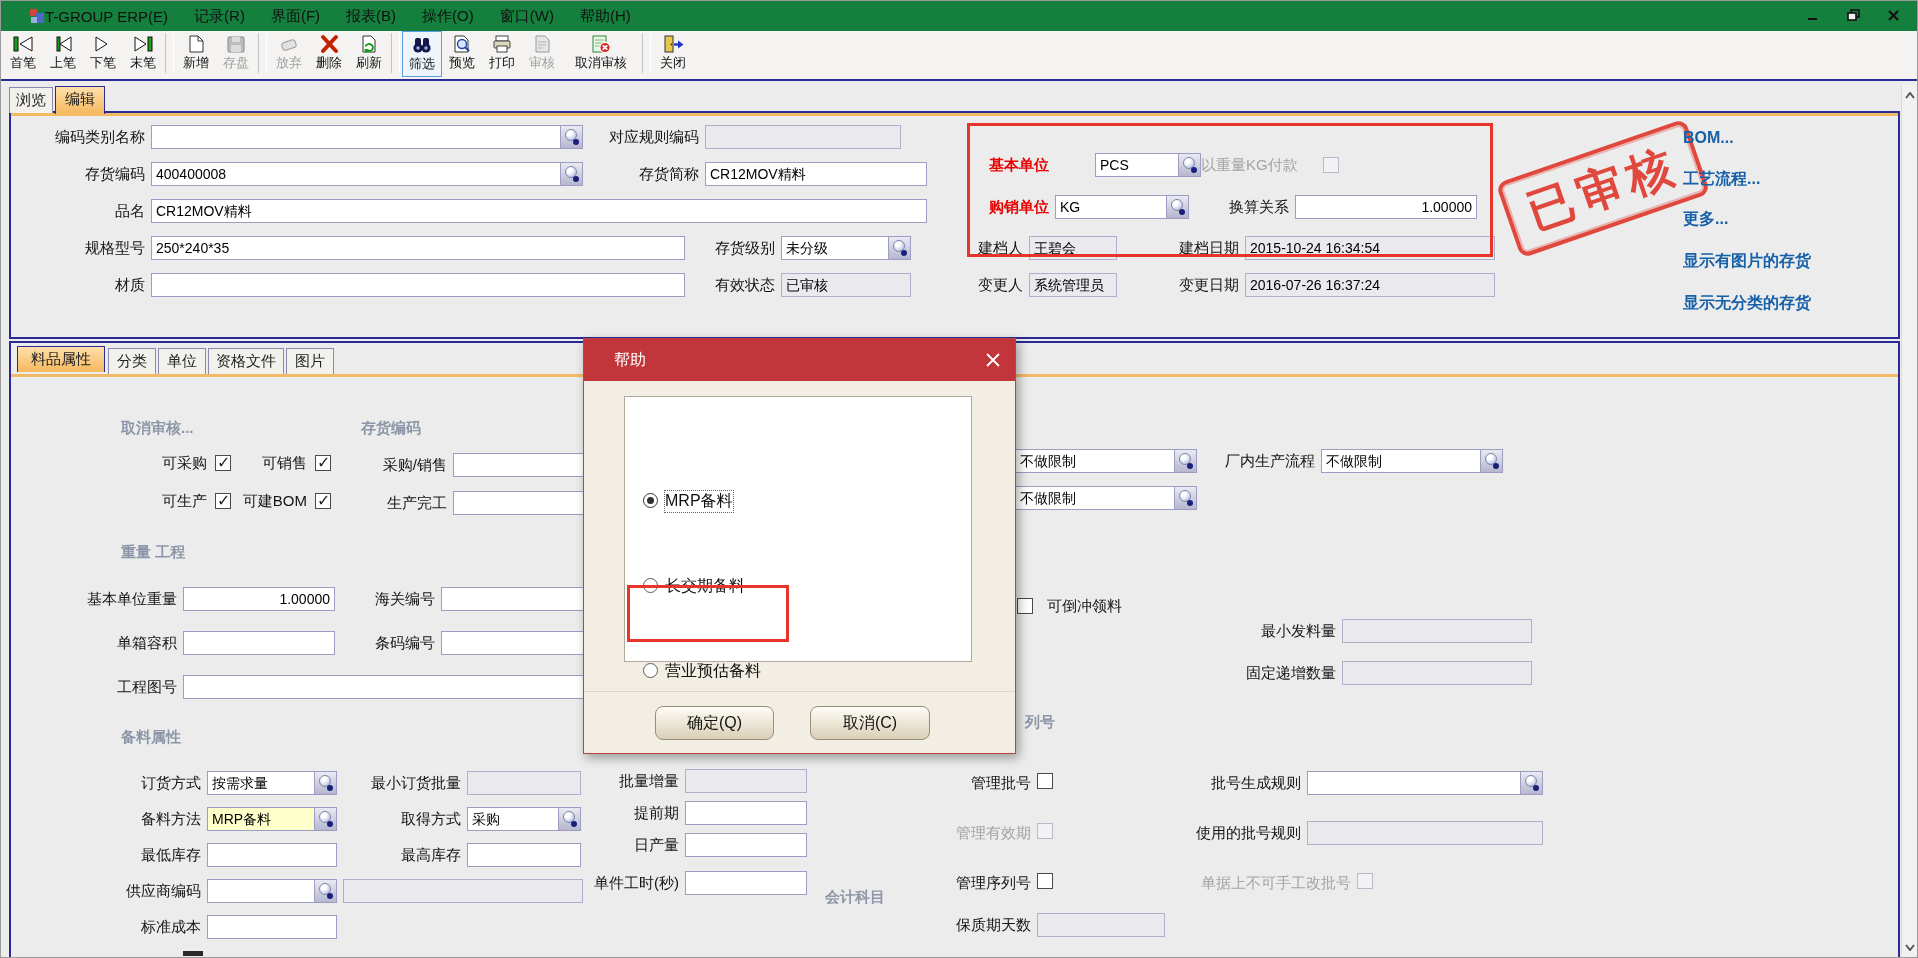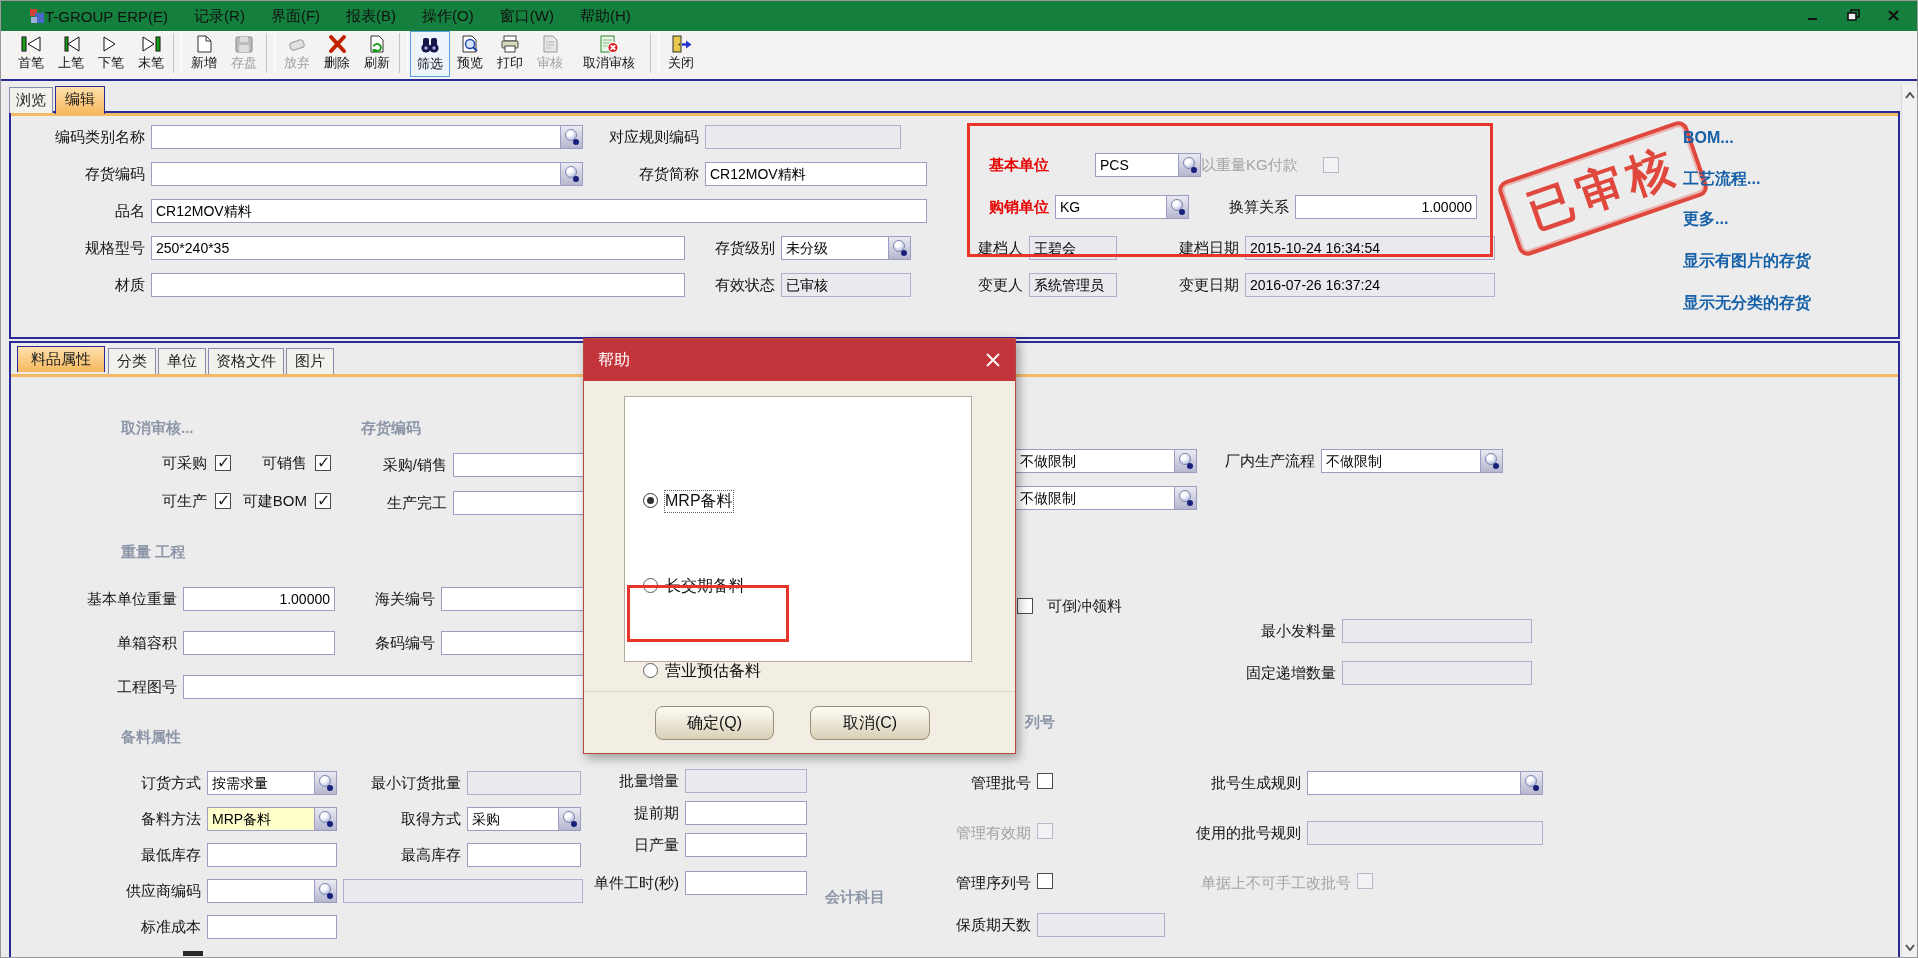--- a/index.html
+++ b/index.html
@@ -18,21 +18,21 @@
 
   
   .menubar{position:absolute;left:0;top:0;width:100%;height:30px;background:#15803d}
   .appicon{position:absolute;left:28px;top:7px;width:16px;height:16px}
   .menuitems{position:absolute;left:44px;top:0;height:30px;display:flex;align-items:center;gap:26px}
   .mitem{font-size:15px;color:#111;white-space:nowrap;cursor:default}
   .wctrl{position:absolute;right:14px;top:4px;display:flex;gap:20px}
   .wbtn{width:20px;height:20px;display:flex;align-items:center;justify-content:center}
 
   
-  .toolbar{position:absolute;left:0;top:30px;width:100%;height:48px;background:#f4f3f1;display:flex;align-items:flex-start;padding-left:10px}
+  .toolbar{position:absolute;left:0;top:30px;width:100%;height:48px;background:#f4f3f1;display:flex;align-items:flex-start;padding-left:2px}
   .tbtn{width:40px;height:46px;display:flex;flex-direction:column;align-items:center;justify-content:flex-start;padding-top:2px;cursor:default}
   .tbtn.wide{width:78px}
   .tbtn .ticon{height:22px;display:flex;align-items:center;justify-content:center}
   .tbtn .tlabel{font-size:13px;color:#111;white-space:nowrap;line-height:16px}
   .tbtn.disabled .tlabel{color:#a0a0a0}
   .tbtn.focused{border:1px solid #5a9fe0;background:#edf4fc}
   .tsep{width:9px;height:40px;margin:2px 2px 0 2px;border-left:1px solid #c4c4c4;border-right:1px solid #ffffff}
   .navyline{position:absolute;left:0;top:78px;width:100%;height:2px;background:var(--navy)}
 
   
@@ -81,21 +81,21 @@
   .radiobox .rlabel{position:absolute;font-size:15px;color:#111;white-space:nowrap}
 
   
   .scrollbar{position:absolute;right:0;top:84px;width:16px;height:874px;background:#f1f1f1;border-left:1px solid #dcdcdc}
   .sarrow{position:absolute;left:0;width:16px;height:16px;display:flex;align-items:center;justify-content:center}
 
   
   .modal{position:absolute;left:582px;top:337px;width:433px;height:416px;background:#f2eee3;
          border:1px solid #b8453e;box-shadow:3px 4px 10px rgba(0,0,0,.35);z-index:50}
   .mtitle{position:absolute;left:0;top:0;right:0;height:42px;background:var(--dlgred);color:#fff;
-          font-size:16px;line-height:42px;padding-left:14px}
+          font-size:16px;line-height:42px;padding-left:30px}
   .mclose{position:absolute;right:12px;top:11px;width:20px;height:20px;display:flex;align-items:center;justify-content:center;cursor:pointer}
   .mpanel{position:absolute;left:40px;top:57px;width:348px;height:266px;background:#fff;border:1px solid #b3a99b}
   .mopt{position:absolute;left:0;top:0}
   .moptlbl{position:absolute;font-size:16px;color:#111;white-space:nowrap}
   .moptlbl.focus{outline:1px dotted #666}
   .mfooter{position:absolute;left:0;right:0;bottom:0;height:62px;border-top:1px solid #ddd6c6}
   .mbtn{position:absolute;height:34px;background:linear-gradient(#fefcf6,#d9d0b6);border:1px solid #978f79;
         border-radius:8px;font-size:16px;color:#111;text-align:center;line-height:32px;cursor:pointer}
 
   .partialmark{position:absolute;background:#2a2a2a}
@@ -306,20 +306,21 @@
       <span class="val"></span>
       <span class="lk"></span>
     </div>
     <div class="lbl" style="left:570px;top:12px;width:118px">对应规则编码</div>
     <div class="fld dis" style="left:694px;top:12px;width:196px">
       <span class="val"></span>
     </div>
 
     <div class="lbl" style="left:24px;top:49px;width:110px">存货编码</div>
     <div class="fld haslk" style="left:140px;top:49px;width:432px">
+      <span class="val">400400008</span>
       <span class="lk"></span>
     </div>
     <div class="lbl" style="left:598px;top:49px;width:90px">存货简称</div>
     <div class="fld" style="left:694px;top:49px;width:222px">
       <span class="val">CR12MOV精料</span>
     </div>
 
     <div class="lbl" style="left:24px;top:86px;width:110px">品名</div>
     <div class="fld" style="left:140px;top:86px;width:776px">
       <span class="val">CR12MOV精料</span>

